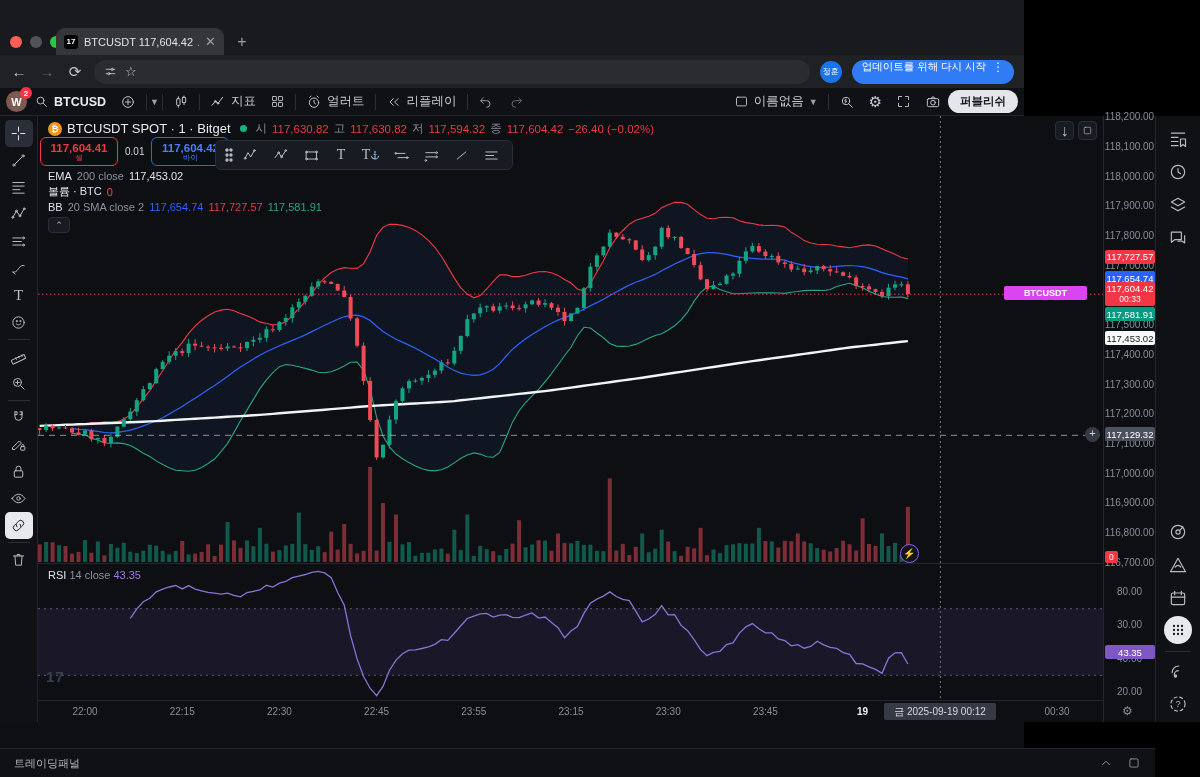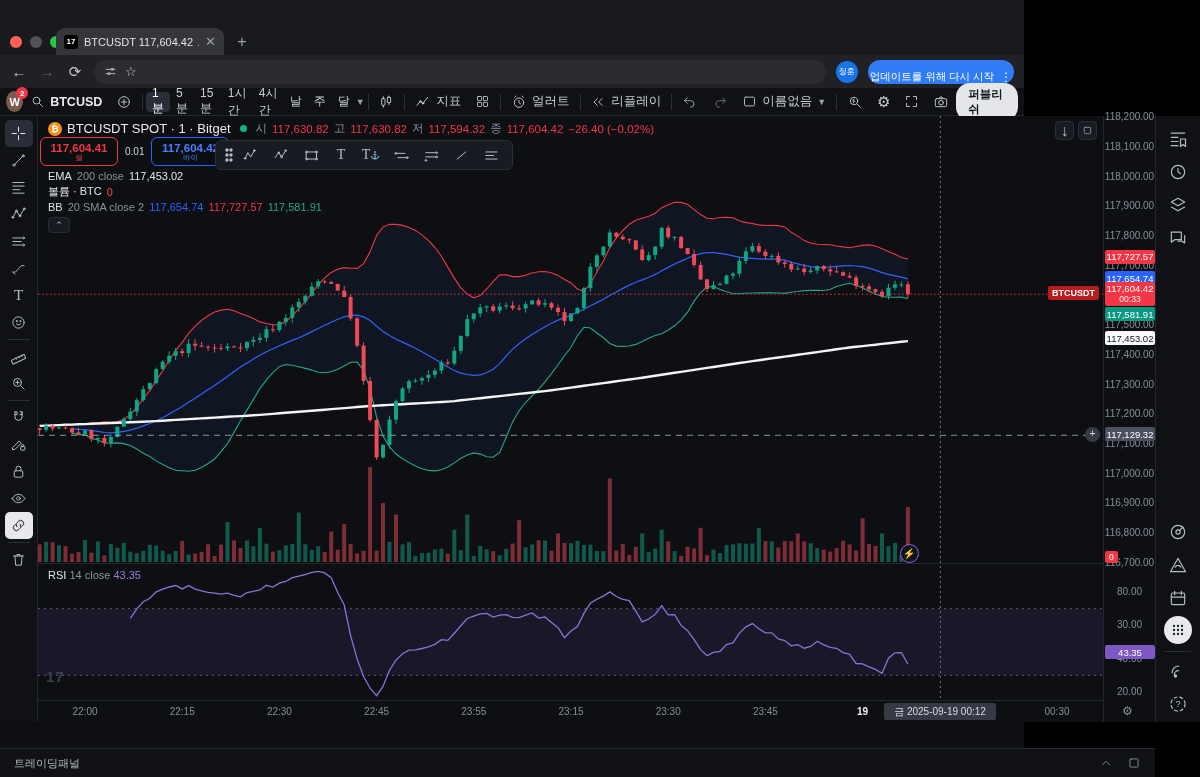--- a/index.html
+++ b/index.html
@@ -15,21 +15,21 @@
 .tab-title{white-space:nowrap;overflow:hidden;flex:1}
 .tab-close{color:#9aa0a6;font-size:13px;cursor:pointer}
 .newtab{position:absolute;left:232px;bottom:4px;color:#9aa0a6;font-size:16px;width:20px;text-align:center}
 .urlrow{position:absolute;top:55px;left:0;right:0;height:33px;background:#202124;display:flex;align-items:center;gap:10px;padding:0 10px}
 .navic{color:#c4c7cb;font-size:15px;width:18px;text-align:center}
 .navic.dim{color:#5f6368}
 .urlfield{flex:1;height:24px;background:#2b2c2f;border-radius:12px;display:flex;align-items:center;gap:8px;padding:0 10px;font-size:11.5px;color:#dadce0;max-width:925px}
 .urlfield .grow{flex:1}
 .star{color:#c4c7cb;font-size:13px}
 .b-avatar{width:22px;height:22px;border-radius:50%;background:#1a73e8;color:#fff;font-size:8px;display:flex;align-items:center;justify-content:center;flex:none}
-.restart{height:24px;background:#2f7cf6;border-radius:12px;color:#fff;font-size:10.5px;display:flex;align-items:flex-end;gap:6px;padding:0 2px;white-space:nowrap}
+.restart{height:24px;background:#2f7cf6;border-radius:12px;color:#fff;font-size:10.5px;display:flex;align-items:flex-start;gap:6px;padding:0 10px;white-space:nowrap}
 .kebab{font-size:12px}
 
 .tv-header{position:absolute;top:88px;left:0;right:0;height:28px;background:#0f1115;border-bottom:1px solid #23262e;display:flex;align-items:center;padding:0 6px;font-size:12.5px;color:#c9ccd4}
 .hitem{display:flex;align-items:center;gap:5px;padding:0 7px;height:22px;border-radius:4px;white-space:nowrap}
 .hsep{width:1px;height:16px;background:#2a2e37;margin:0 3px}
 .wavatar{position:relative;width:21px;height:21px;border-radius:50%;background:#7c5a50;color:#fff;font-size:11px;font-weight:bold;display:flex;align-items:center;justify-content:center}
 .wbadge{position:absolute;top:-4px;right:-5px;background:#f23645;color:#fff;font-size:8px;min-width:12px;height:12px;border-radius:6px;display:flex;align-items:center;justify-content:center;padding:0 2px}
 .symsearch{font-weight:bold;color:#e8eaee}
 .tf{padding:0 6px;height:20px;border-radius:4px;display:flex;align-items:center;color:#c9ccd4;font-size:12px}
 .tf.active{background:#2a2e39;color:#fff}
@@ -78,21 +78,21 @@
 .tlabel{position:absolute;top:590px;width:48px;text-align:center;font-size:10px;color:#868d98;z-index:3}
 .tlabel.bold{color:#eef0f3;font-weight:bold}
 .time-badge{position:absolute;left:846px;top:587px;width:112px;height:17px;background:#363a45;color:#d7dae0;border-radius:2px;font-size:10px;display:flex;align-items:center;justify-content:center;z-index:6;white-space:nowrap}
 
 .tick{position:absolute;left:0;width:100%;text-align:center;font-size:10px;color:#868d98}
 .badge{position:absolute;left:1px;width:50px;text-align:center;font-size:9.5px;border-radius:2px;padding:1.5px 0;color:#fff;z-index:6}
 .b-red{background:#f23645}.b-blue{background:#2962ff}.b-green{background:#089981}
 .b-white{background:#f8f9fb;color:#14171c}.b-gray{background:#4c5160}.b-purple{background:#7e57c2}
 .badge.two{height:24px;padding-top:2px;line-height:1.15}
 .badge .cd{font-size:8.5px;opacity:.95}
-.symbol-tag{position:absolute;right:4px;top:0;background:#b91c1c;color:#fff;font-size:9px;font-weight:bold;border-radius:2px;padding:2px 4px;z-index:6}
+.symbol-tag{position:absolute;right:16px;top:0;background:#d946ef;color:#fff;font-size:9px;font-weight:bold;border-radius:2px;padding:2px 20px;z-index:6}
 .axis-gear{position:absolute;left:18px;top:588px;color:#868d98}
 .vol0{position:absolute;left:1px;top:435px;background:#f23645;color:#fff;font-size:8.5px;border-radius:2px;padding:1px 4px;z-index:6}
 
 .bottom-bar{position:absolute;top:722px;left:0;width:1155px;height:26px;background:#0f1115;border-top:1px solid #23262e;display:flex;align-items:center;padding:0 12px;font-size:11px;color:#b2b5be}
 .rng{padding:2px 7px;border-radius:4px}
 .bdiv{width:1px;height:14px;background:#2a2e37;margin:0 6px}
 .clock{margin-left:auto;color:#d7dae0;font-size:11.5px}
 .panel-bar{position:absolute;top:748px;left:0;width:1155px;height:29px;background:#0f1115;border-top:1px solid #23262e;display:flex;align-items:center;padding:0 14px;font-size:11px;color:#b2b5be}
 .panel-bar .right{margin-left:auto;display:flex;gap:14px;color:#9aa0ac}
 </style>
@@ -145,30 +145,20 @@
         </svg>
       <span class="symsearch">BTCUSD</span>
     </div>
     <div class="hitem">
       <svg class="i" width="16" height="16" viewBox="0 0 24 24">
           <circle cx="12" cy="12" r="8"></circle>
           <path d="M12 8v8M8 12h8"></path>
         </svg>
     </div>
     <div class="hsep"></div>
-    <div id="intervals" style="display:flex;align-items:center">
-        <div class="tf active">1분</div>
-        <div class="tf">5분</div>
-        <div class="tf">15분</div>
-        <div class="tf">1시간</div>
-        <div class="tf">4시간</div>
-        <div class="tf">날</div>
-        <div class="tf">주</div>
-        <div class="tf">달</div>
-      </div>
     <span class="chev">▼</span>
     <div class="hsep"></div>
     <div class="hitem">
       <svg class="i" width="16" height="16" viewBox="0 0 24 24">
           <path d="M8 4v3M8 17v3"></path>
           <rect x="5.5" y="7" width="5" height="10" rx="1"></rect>
           <path d="M16.5 3v2M16.5 13v3"></path>
           <rect x="14" y="5" width="5" height="8" rx="1"></rect>
         </svg>
     </div>

